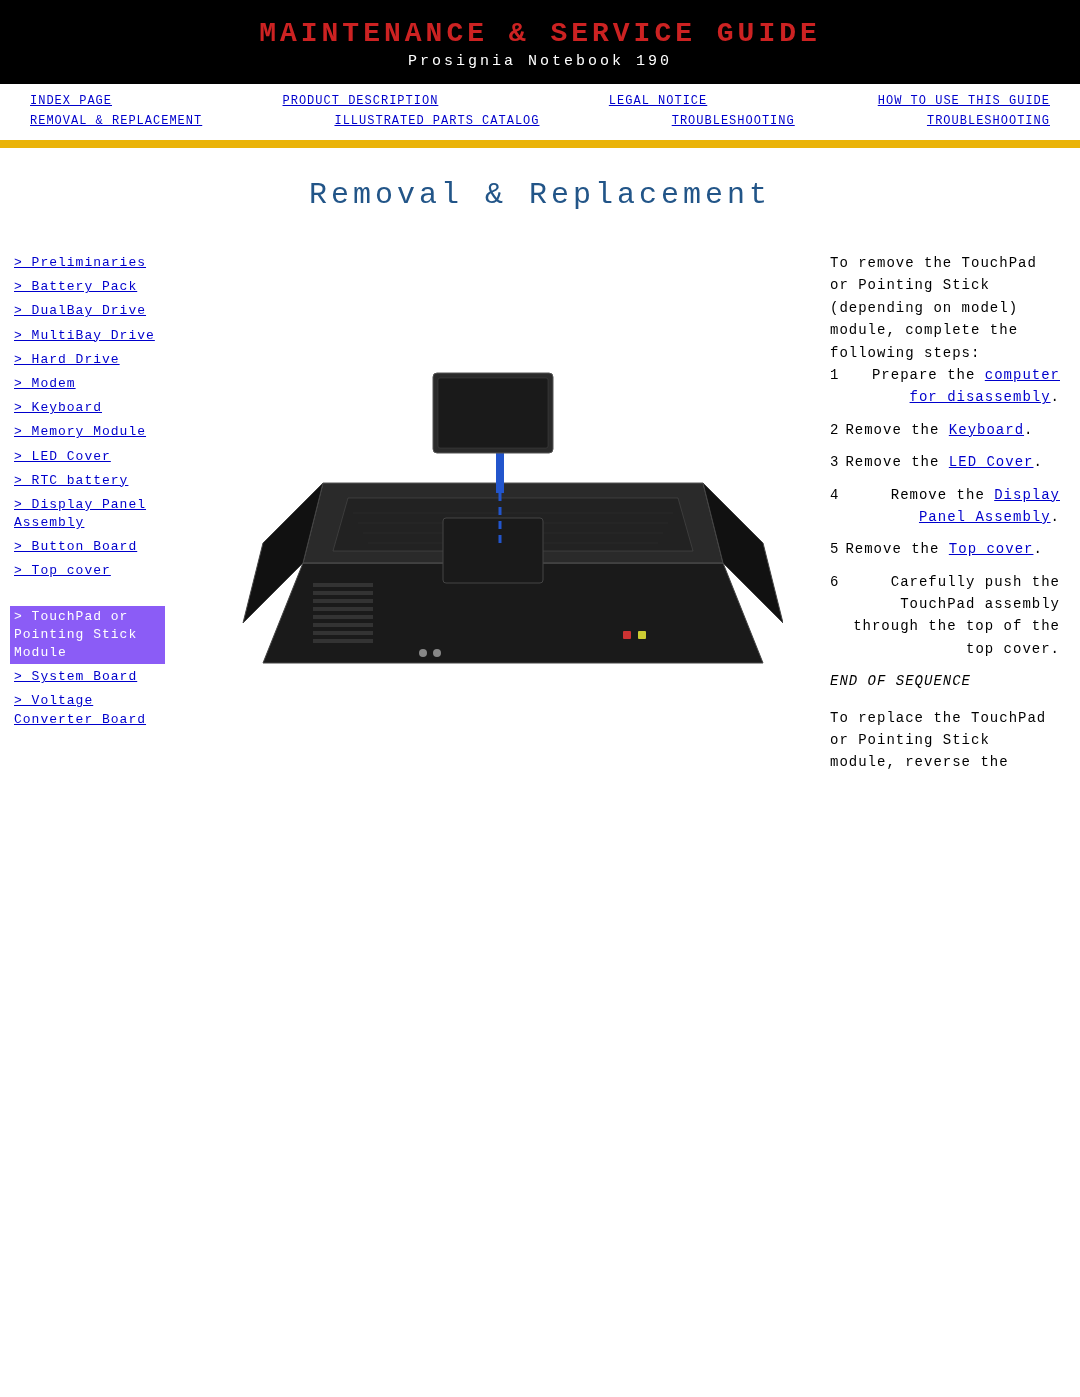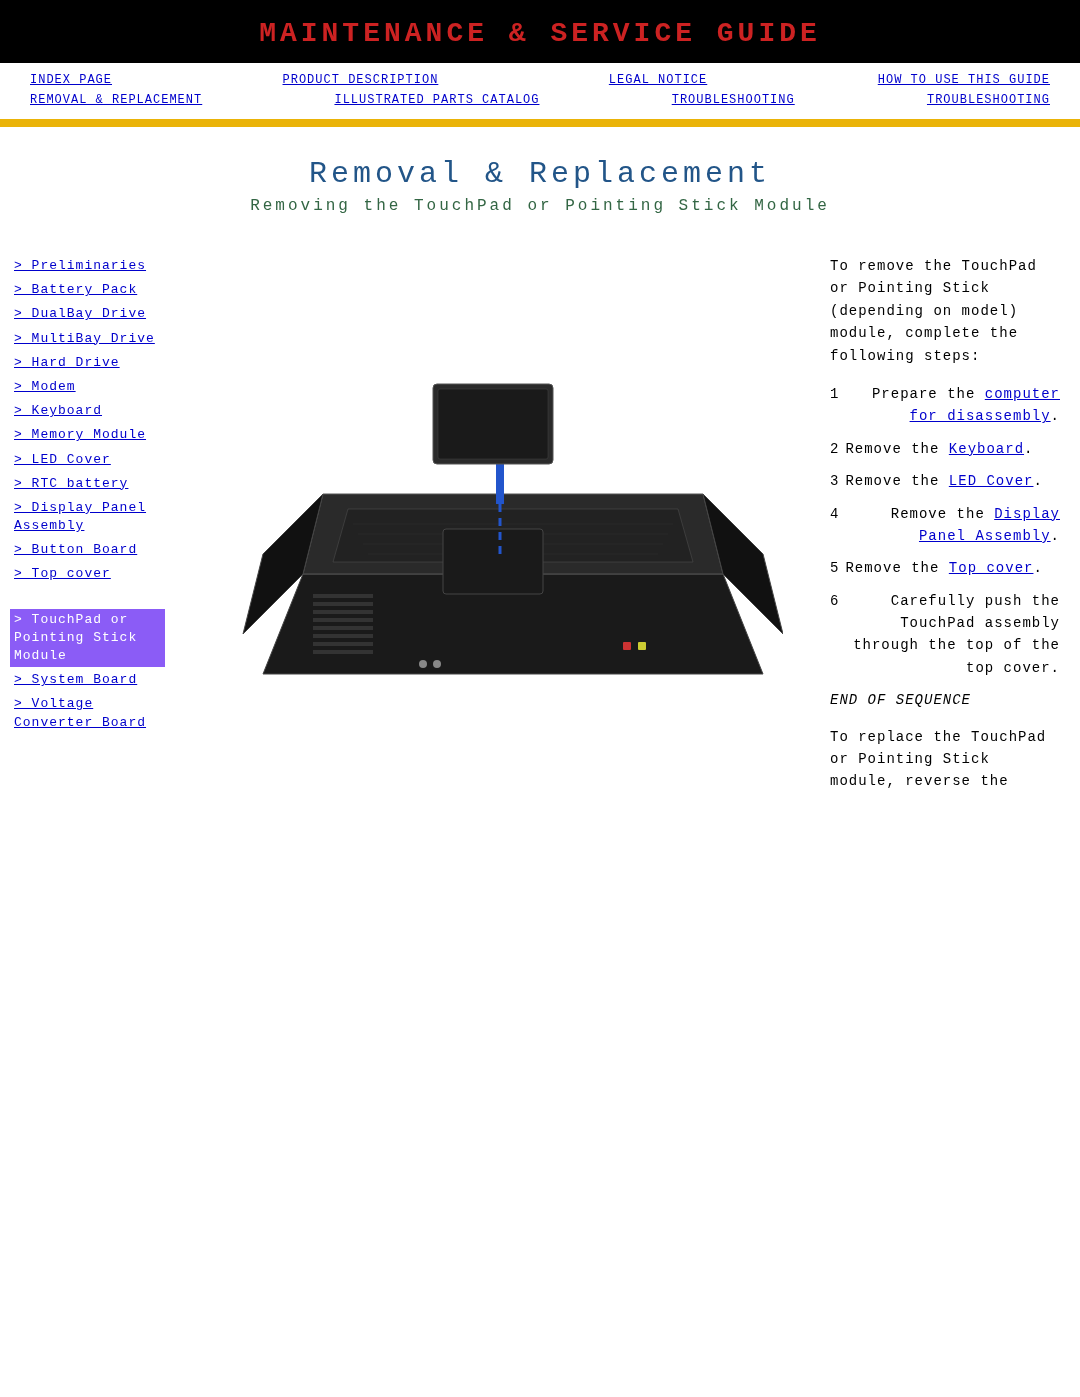--- a/index.html
+++ b/index.html
@@ -123,21 +123,20 @@
     .right-content {
       width: 260px;
       flex-shrink: 0;
       padding: 10px 20px 10px 10px;
       font-size: 14px;
       letter-spacing: 1px;
       font-family: "Courier New", Courier, monospace;
       line-height: 1.6;
     }
     .right-intro {
-      margin-bottom: 16px;
       color: #000;
     }
     .steps-list {
       list-style: none;
       padding: 0;
     }
     .steps-list li {
       margin-bottom: 10px;
       display: flex;
       gap: 6px;
@@ -167,40 +166,40 @@
       font-size: 14px;
       letter-spacing: 1px;
       line-height: 1.6;
     }
   </style>
 </head>
 <body>
 
 <div class="header-bar">
   <div class="header-title">MAINTENANCE &amp; SERVICE GUIDE</div>
+  <div class="header-subtitle">Prosignia Notebook 190</div>
 </div>
 
 <div class="nav-area">
   <div class="nav-row">
     <span class="nav-link">INDEX PAGE</span>
     <span class="nav-link">PRODUCT DESCRIPTION</span>
     <span class="nav-link">LEGAL NOTICE</span>
     <span class="nav-link">HOW TO USE THIS GUIDE</span>
   </div>
   <div class="nav-row">
     <span class="nav-link">REMOVAL &amp; REPLACEMENT</span>
     <span class="nav-link">ILLUSTRATED PARTS CATALOG</span>
     <span class="nav-link">TROUBLESHOOTING</span>
     <span class="nav-link">TROUBLESHOOTING</span>
   </div>
 </div>
 
 <div class="page-title-area">
   <div class="page-title">Removal &amp; Replacement</div>
-  <div class="page-subtitle">Removing the TouchPad or Pointing Stick Module</div>
 </div>
 
 <div class="main-layout">
 
   <div class="sidebar">
 
   <a class="sidebar-item">&gt; Preliminaries</a>
       <a class="sidebar-item">&gt; Battery Pack</a>
       <a class="sidebar-item">&gt; DualBay Drive</a>
       <a class="sidebar-item">&gt; MultiBay Drive</a>

